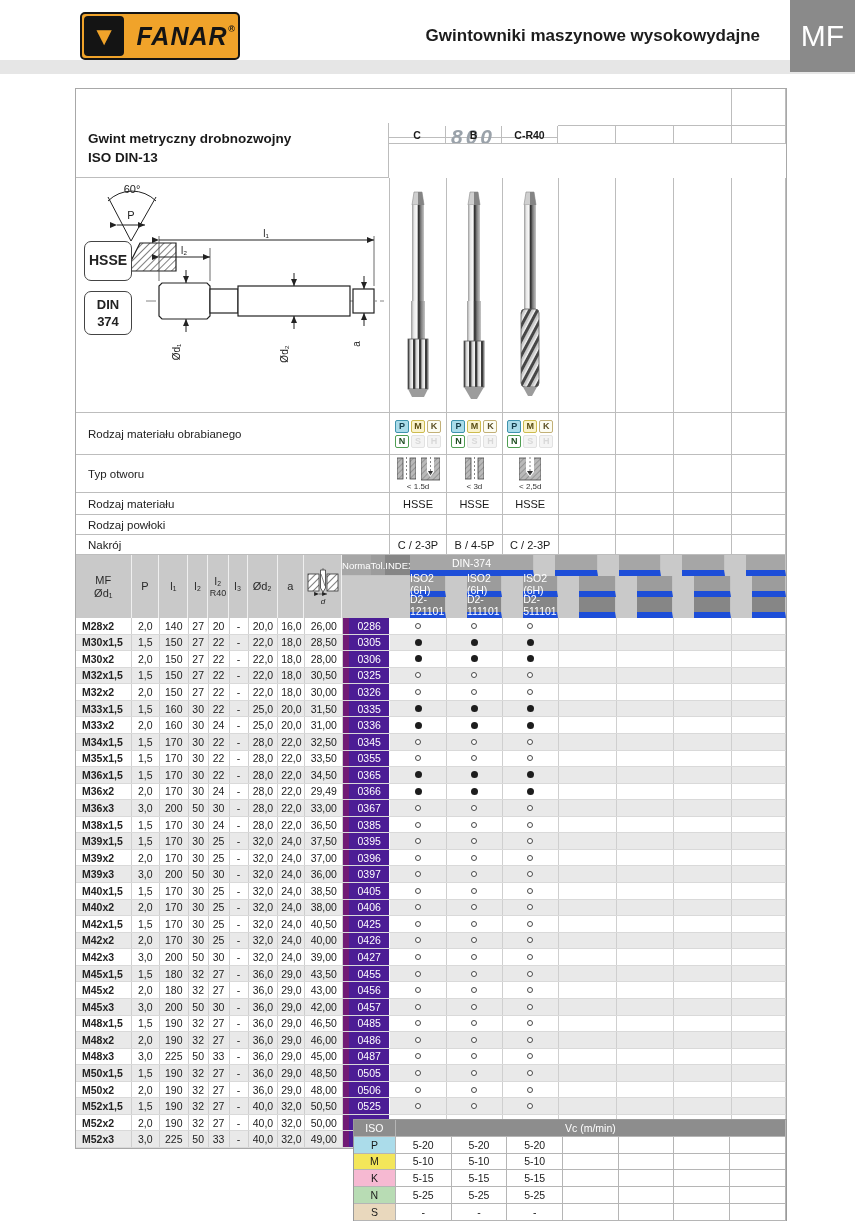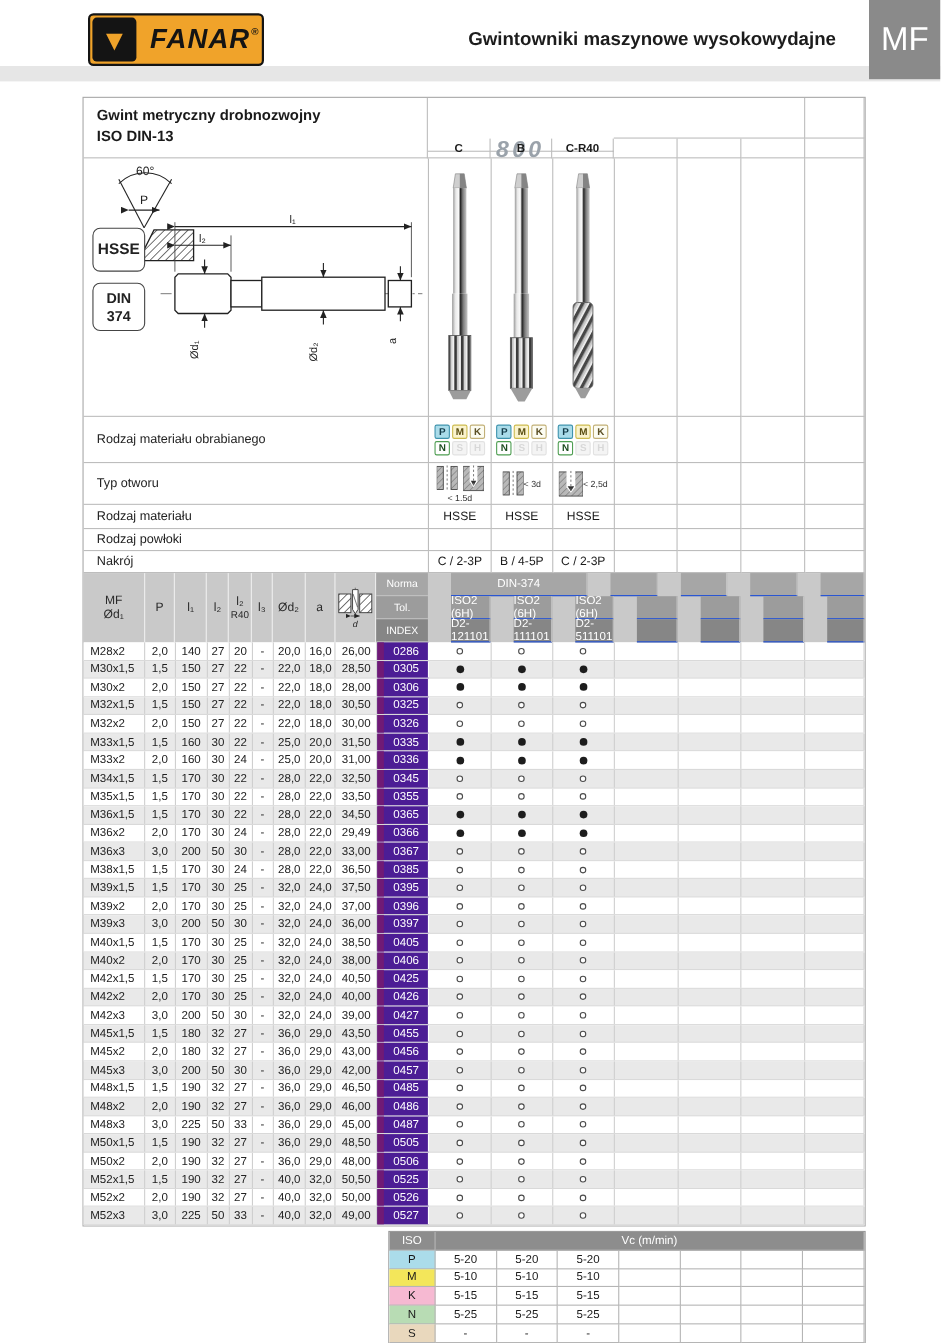--- a/index.html
+++ b/index.html
@@ -14,21 +14,21 @@
   .logo-txt { flex:1; text-align:center; font-size:25px; font-weight:bold; letter-spacing:1px; color:#141414; position:relative; font-style:italic; }
   .logo-reg { position:absolute; right:2px; top:2px; font-size:9px; font-weight:bold; color:#141414; font-style:normal; }
   .page-title { position:absolute; right:95px; top:26px; font-size:17px; font-weight:bold; color:#1c1c1c; z-index:2; }
   .mf-box { position:absolute; left:790px; top:0; width:65px; height:72px; background:#8a8a8a; color:#fff; font-size:30px; display:flex; align-items:center; justify-content:center; z-index:3; }
 
   
   .frame { position:absolute; left:75px; top:88px; width:712px; border:1px solid #a8a8a8; background:#fff; }
   .cell { border-right:1px solid #bdbdbd; border-bottom:1px solid #bdbdbd; }
   .row { display:flex; }
 
-  .prod-title { width:315px; height:55px; padding:7px 12px; font-size:13.5px; font-weight:bold; line-height:1.4; }
+  .prod-title { width:315px; height:55px; padding:7px 12px; font-size:13.5px; font-weight:bold; line-height:1.4;margin-top:34px; }
   .rA-right { width:397px; display:flex; flex-direction:column; }
   .rA-top { display:flex; height:37px; }
   .series-cell { width:169px; display:flex; align-items:center; justify-content:center; font-size:21px; font-weight:bold; font-style:italic; color:#9aa2aa; letter-spacing:3px;margin-top:48px; }
   .rA-sub { display:flex; height:18px; }
   .vhead { display:flex; align-items:center; justify-content:center; font-size:10.5px; font-weight:bold; }
 
   .w-v1{width:57px}.w-v2{width:56px}.w-v3{width:56px}
   .w-e1{width:58px}.w-e2{width:58px}.w-e3{width:58px}.w-e4{width:54px}
   .w-span3{width:169px}.w-span800a{width:174px}.w-span800b{width:54px}
 
@@ -47,42 +47,42 @@
 
   .pmk { display:grid; grid-template-columns:repeat(3,14px); grid-gap:2px; }
   .sq { width:14px; height:13px; border:1px solid; border-radius:2px; font-size:9px; font-weight:bold; display:flex; align-items:center; justify-content:center; background:#fff; }
   .sq.p { background:#aadcea; border-color:#3e93ad; color:#143c4a; }
   .sq.m { background:#faf3cd; border-color:#cdbb4e; color:#5a4e12; }
   .sq.k { background:#fcfcf2; border-color:#c2b077; color:#5c5026; }
   .sq.n { background:#ffffff; border-color:#4f9e52; color:#1d4d1f; }
   .sq.ghost { background:#f4f4f4; border-color:#e2e2e2; color:#d8d8d8; }
 
   .hole-pair { display:flex; gap:5px; align-items:flex-start; }
-  .hole-wrap { display:flex; flex-direction:row; align-items:center; }
+  .hole-wrap { display:flex; flex-direction:column; align-items:center; }
   .hole-cap { font-size:8px; color:#333; margin-top:1px; }
 
   
   .thead { display:flex; height:63px; background:#c9c9c9; }
   .th { display:flex; flex-direction:column; align-items:center; justify-content:center; font-size:11px; color:#2a2a2a; border-right:1px solid #efefef; line-height:1.15; }
   .th .sub2 { font-size:9px; }
   .w-name{width:56px}.w-p{width:28px}.w-l1{width:29px}.w-l2{width:20px}.w-lr{width:21px}.w-l3{width:19px}.w-d2{width:30px}.w-a{width:27px}.w-d{width:38px}.w-idx{width:47px}
-  .hdr-lbls { width:47px; display:flex; flex-direction:column; }
+  .hdr-lbls { width:47px; display:flex; flex-direction:row; }
   .hdr-lbls div { height:21px; display:flex; align-items:center; justify-content:center; color:#fff; font-size:9.5px; border-bottom:1px solid #c3c3c3; }
   .lb1{background:#a6a6a6}.lb2{background:#9c9c9c}.lb3{background:#868686}
   .hdr-vals { width:397px; display:flex; flex-direction:column; }
   .hv-row { display:flex; height:21px; }
-  .hv { display:flex; align-items:center; justify-content:center; color:#fff; font-size:10.5px; border-right:1px solid #c3c3c3; border-bottom:1px solid #1d4ed8;margin-left:21px; }
+  .hv { display:flex; align-items:center; justify-content:center; color:#fff; font-size:10.5px; border-right:1px solid #c3c3c3; border-bottom:6px solid #1d4ed8;margin-left:21px; }
   .hv-row.r1 .hv{background:#a6a6a6}.hv-row.r2 .hv{background:#9c9c9c}.hv-row.r3 .hv{background:#868686}
 
   
   .tbody { }
   .trow { display:flex; height:16.5625px; border-bottom:1px solid #d9d9d9; background:#fff; }
   .trow.alt { background:#e9e9e9; }
   .c { display:flex; align-items:center; justify-content:center; font-size:10.5px; color:#222; border-right:1px solid #cfcfcf; height:100%; }
-  .c.tl { justify-content:flex-start; padding-left:6px; }
+  .c.tl { justify-content:flex-start; padding-left:6px;font-weight:bold; }
   .c.idx { background:#4c1d95; color:#fff; border-right:1px solid #fff; border-left:6px solid #701a75; }
   .dot { display:inline-block; border-radius:50%; }
   .dot.open { width:6px; height:6px; border:1.4px solid #4a4a4a; background:#fff; }
   .dot.filled { width:7px; height:7px; background:#1d1d1d; }
 
   
   .speed { position:absolute; left:353px; top:1119px; width:434px; border:1px solid #9a9a9a; font-size:10.5px; }
   .srow { display:flex; height:16.8px; background:#fff; }
   .srow .sc { display:flex; align-items:center; justify-content:center; border-right:1px solid #b5b5b5; border-bottom:1px solid #b5b5b5; }
   .sl { width:42px; font-weight:normal; }

